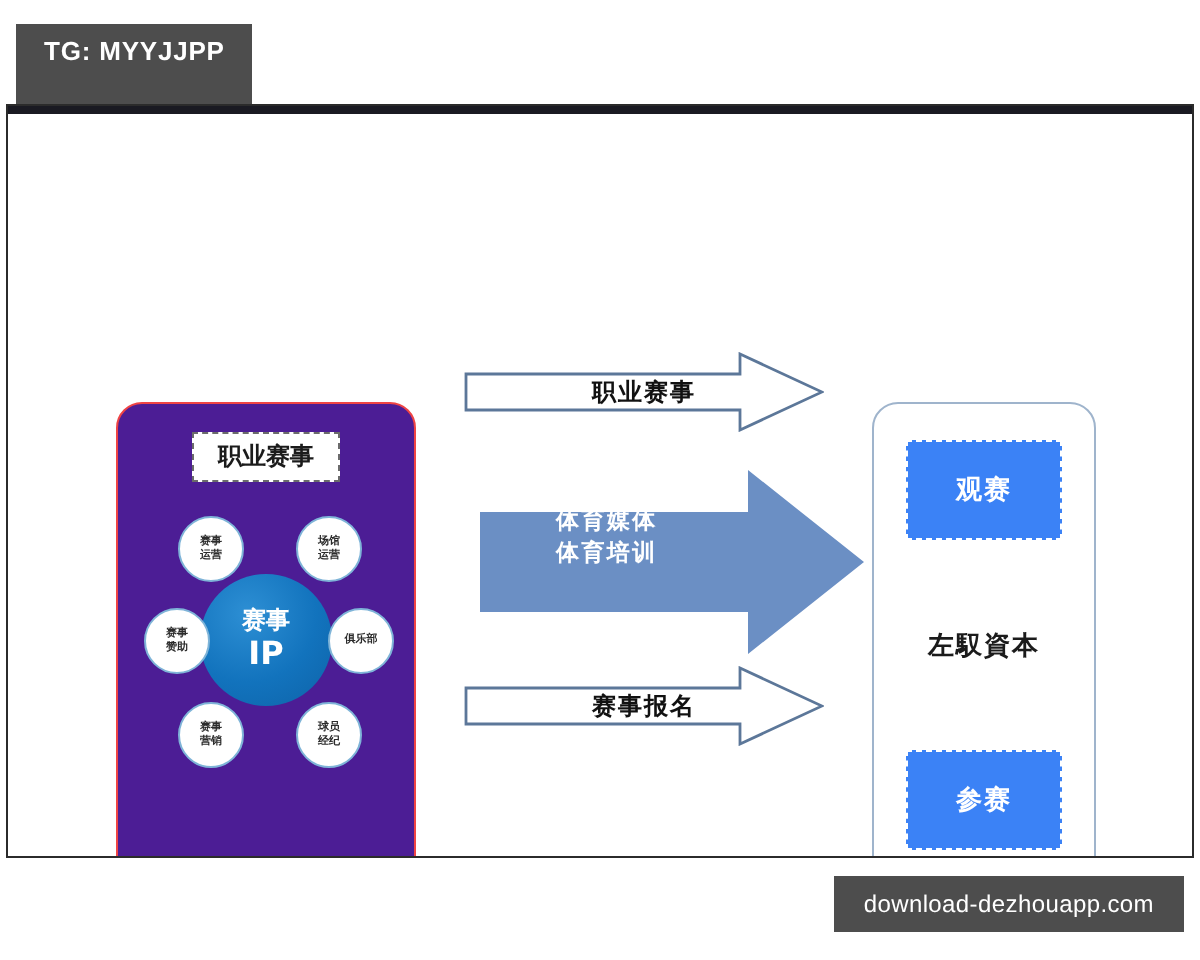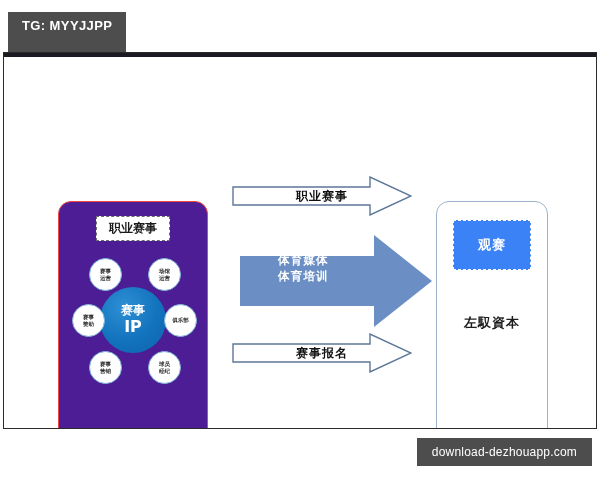--- a/index.html
+++ b/index.html
@@ -229,20 +229,21 @@
         <div class="arrow-label">
           <span>体育彩票</span>
           <span>体育媒体</span>
           <span>体育培训</span>
         </div>
       </div>
 
       <div class="right-card">
         <div class="blue-box top">观赛</div>
         <div class="right-mid">左馭資本</div>
+        <div class="blue-box bottom">参赛</div>
       </div>
 
     </div>
   </div>
 
   <div class="dl-watermark">download-dezhouapp.com</div>
 
 </div>
 
 </body></html>

